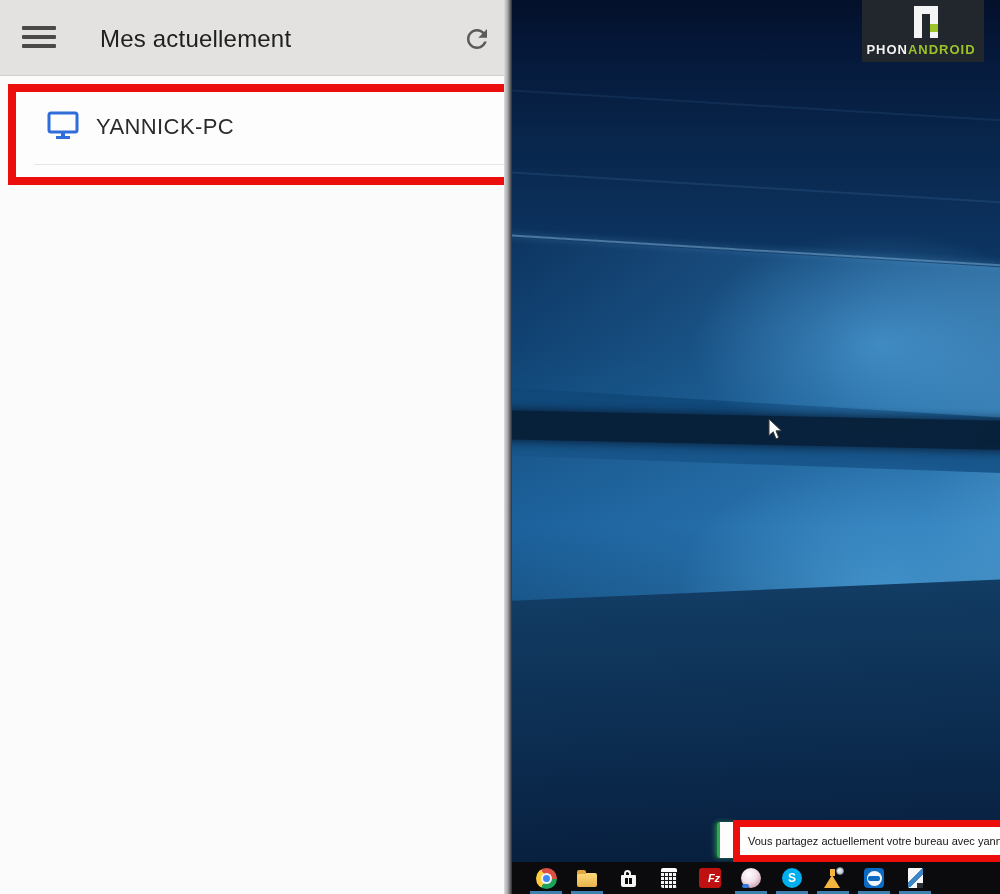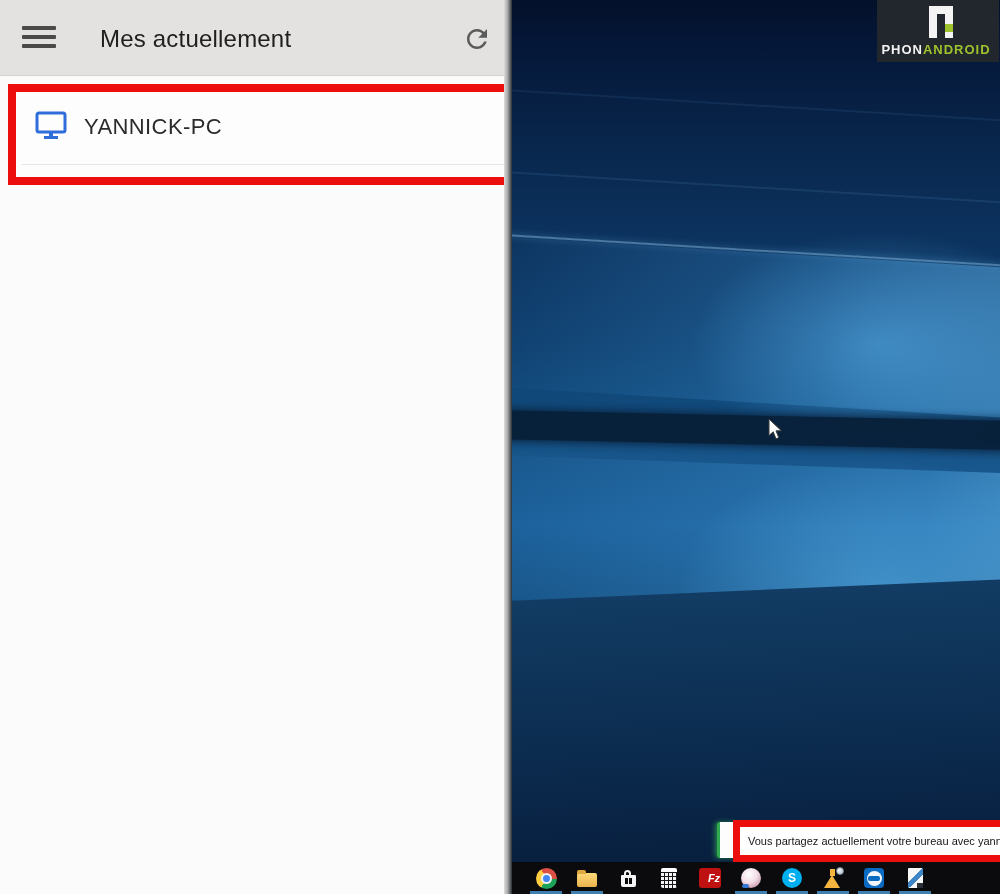--- a/index.html
+++ b/index.html
@@ -9,21 +9,21 @@
   
   .left-panel{position:absolute;left:0;top:0;width:506px;height:894px;background:#fbfbfb;}
   .app-header{position:relative;height:75px;background:#e3e2e1;border-bottom:1px solid #d2d1d0;}
   .hamburger{position:absolute;left:22px;top:26px;width:34px;height:24px;cursor:pointer;}
   .hamburger i{display:block;height:4px;background:#4a4a4a;border-radius:1px;margin-bottom:5px;}
   .app-title{position:absolute;left:100px;top:25px;font-size:24px;font-weight:500;color:#202020;letter-spacing:.2px;}
   .refresh-btn{position:absolute;right:14px;top:24px;width:30px;height:30px;}
   .refresh-btn svg{width:30px;height:30px;fill:#5a5a5a;}
 
   .annotation-box{position:absolute;border:8px solid #ec0d0d;box-sizing:border-box;}
-  .host-annotation{left:8px;top:84px;width:504px;height:101px;background:#fdfdfd;}
+  .host-annotation{left:8px;top:84px;width:504px;height:101px;background:#fdfdfd;padding-left:12px;}
   .host-row{position:relative;width:100%;height:70px;background:#fdfdfd;}
   .host-row .divider{position:absolute;left:6px;right:0;top:72px;height:1px;background:#e6e6e6;}
   .monitor-icon{position:absolute;left:18px;top:18px;}
   .host-name{position:absolute;left:68px;top:22px;font-size:22px;color:#2b2b2b;letter-spacing:.4px;}
 
   
   .split-divider{position:absolute;left:504px;top:0;width:8px;height:894px;
     background:linear-gradient(90deg,#dcdcdc 0,#a9a9a9 45%,#2a2e36 100%);}
 
   
@@ -41,21 +41,21 @@
   .horizon-band{position:absolute;left:-24px;top:410px;width:560px;height:29px;background:#081f38;opacity:.95;
     transform:rotate(1.2deg);transform-origin:left top;box-shadow:0 0 9px 2px rgba(8,31,56,.9);}
   .beam-wide-lower{top:455px;height:165px;transform:rotate(2deg);
     background:linear-gradient(90deg,rgba(40,120,190,.05) 0%,rgba(80,170,235,.35) 78%,rgba(110,195,248,.5) 100%);}
   .glow-lower-right{position:absolute;right:-80px;top:460px;width:400px;height:270px;
     background:radial-gradient(ellipse at center,rgba(100,190,245,.42) 0%,rgba(100,190,245,0) 72%);}
   .lower-dark{position:absolute;left:-30px;top:602px;width:590px;height:330px;transform:rotate(-2.5deg);transform-origin:left top;
     background:linear-gradient(180deg,#123c63 0%,#0d3054 35%,#092344 70%,#071b36 100%);}
 
   
-  .brand-badge{position:absolute;right:1px;top:0;width:122px;height:62px;background:#22272d;}
+  .brand-badge{position:absolute;right:16px;top:0;width:122px;height:62px;background:#22272d;}
   .brand-glyph{position:absolute;left:52px;top:6px;width:24px;height:32px;}
   .brand-glyph .bar{position:absolute;background:#f4f4f4;}
   .brand-glyph .top{left:0;top:0;width:24px;height:8px;}
   .brand-glyph .leg-l{left:0;top:0;width:8px;height:32px;}
   .brand-glyph .leg-r{left:16px;top:0;width:8px;height:18px;}
   .brand-glyph .green-block{position:absolute;left:16px;top:18px;width:8px;height:8px;background:#9dc22b;}
   .brand-glyph .leg-rb{left:16px;top:26px;width:8px;height:6px;}
   .brand-text{position:absolute;left:0;right:4px;top:42px;text-align:center;font-size:13px;font-weight:bold;letter-spacing:1px;}
   .brand-text .w{color:#f2f2f2;} .brand-text .g{color:#9dc22b;}
 

